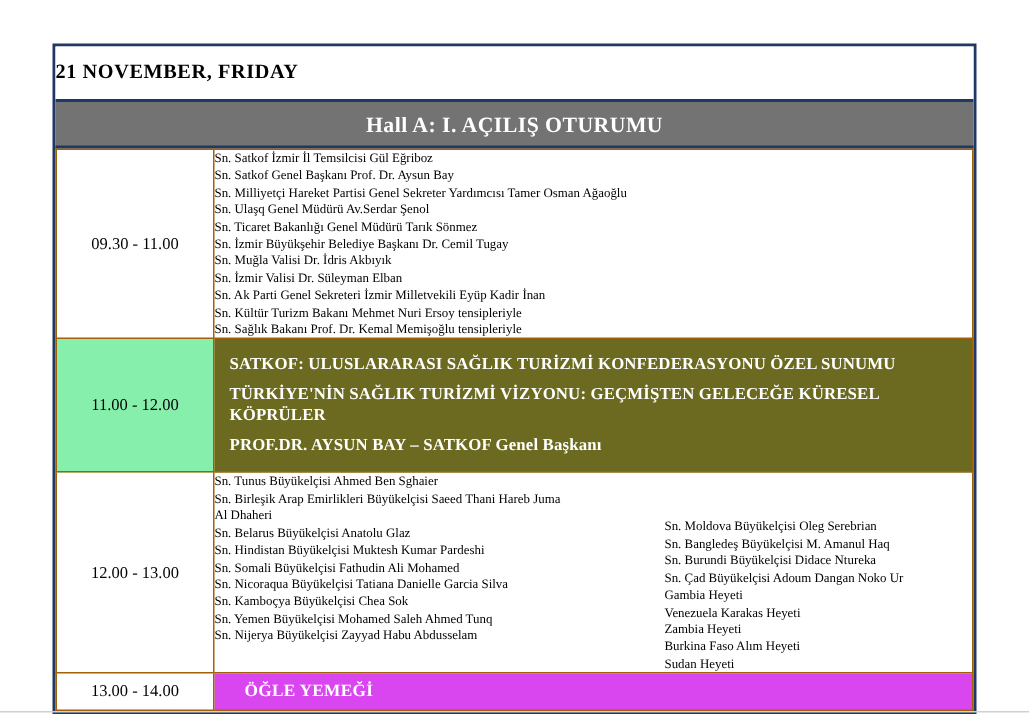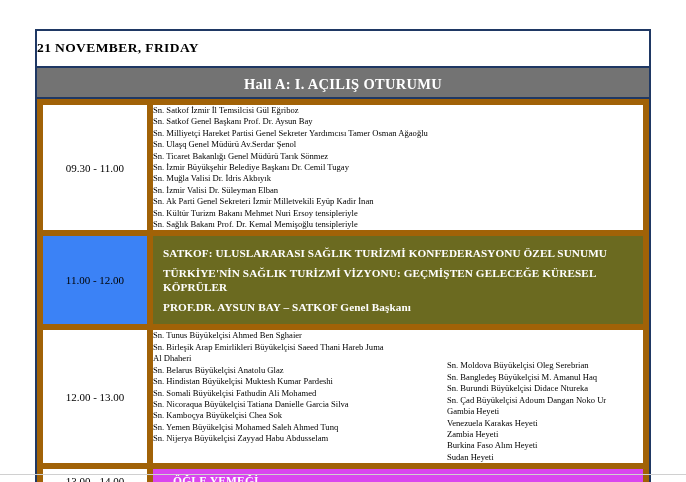--- a/index.html
+++ b/index.html
@@ -59,21 +59,21 @@
     margin-top: 3px;
     text-align: left;
     padding-left: 105px;
   }
   table.sched {
     border-collapse: collapse;
     width: 100%;
     table-layout: fixed;
   }
   table.sched td {
-    border: 6px solid #a16207;
+    border: 1px solid #a16207;
     vertical-align: middle;
     padding: 0;
   }
   td.time {
     width: 104px;
     text-align: center;
     font-size: 11px;
     color: #000;
     font-family: Liberation Serif, serif;
   }
@@ -82,21 +82,21 @@
   }
   
   .namelist {
     font-size: 8.6px;
     line-height: 11.4px;
     color: #000;
   }
   .namelist div { white-space: nowrap; }
   
   tr.satkof td { background: #6b6a20; color: #ffffff; }
-  tr.satkof td.time { background: #3b82f6; color: #000; }
+  tr.satkof td.time { background: #86efac; color: #000; }
   .satkof-lines {
     padding: 4px 4px 4px 10px;
   }
   .satkof-lines div {
     font-weight: bold;
     font-size: 11.2px;
     line-height: 14px;
     margin: 6px 0;
     letter-spacing: 0.1px;
   }

